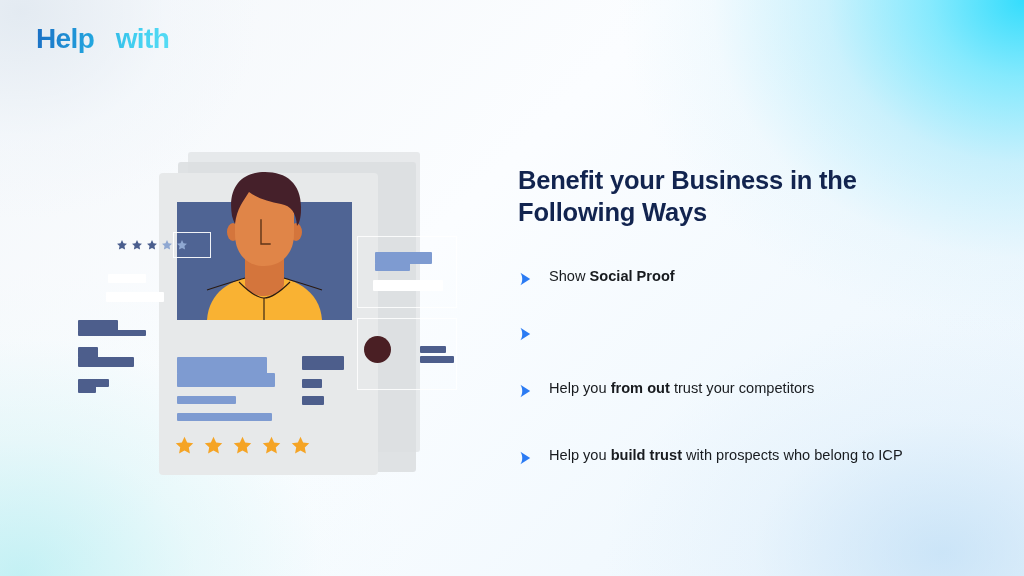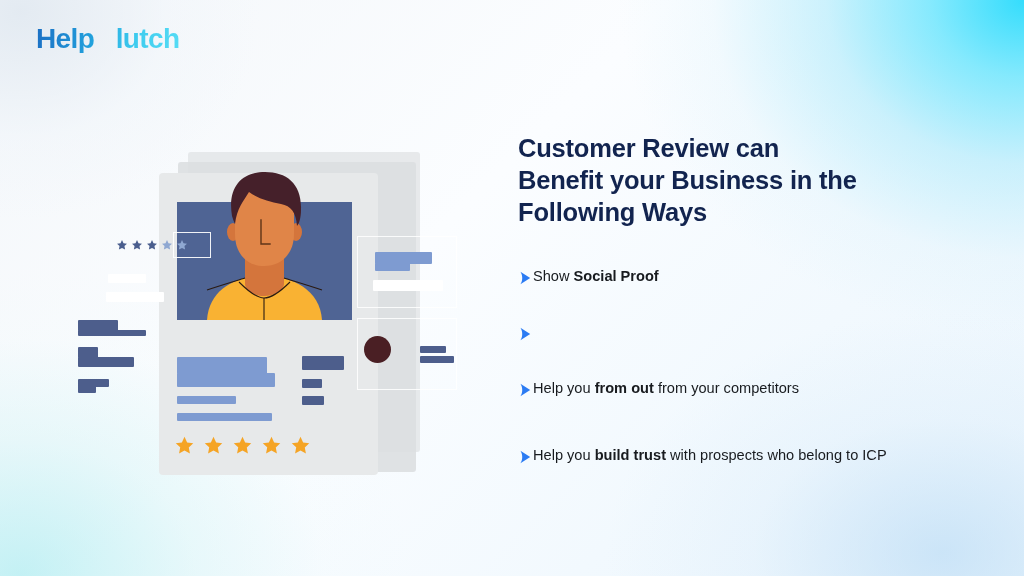--- a/index.html
+++ b/index.html
@@ -171,21 +171,22 @@
     letter-spacing: -0.2px;
   }
   .bullets {
     margin: 0;
     padding: 0;
     list-style: none;
     margin-top: 38px;
   }
   .bullet {
     display: flex;
-    align-items: center;
+    align-items: flex-end;
+    gap: 16px;
     margin-bottom: 36px;
   }
   .bullet:last-child { margin-bottom: 0; margin-top: 46px; }
   .arrow-icon {
     flex: 0 0 auto;
     width: 15px;
     height: 16px;
     margin-top: 3px;
   }
   .bullet-text {
@@ -195,21 +196,21 @@
     max-width: 420px;
   }
   .bullet-text b { font-weight: bold; }
 </style>
 </head>
 <body>
 
 <div class="slide">
 
   <div class="logo">
-    <span>Help</span><span class="mark">∞</span><span>lutch</span>
+    <span>Help</span><span class="mark">∞</span><span>with</span>
   </div>
 
   <div class="illustration">
 
     <div class="ill-layer card-back-2"></div>
     <div class="ill-layer card-back-1"></div>
     <div class="ill-layer card-main"></div>
 
     <div class="ill-layer photo"></div>
 
@@ -305,21 +306,21 @@
 
     <div class="ill-layer frame-box" style="left:287px; top:178px; width:100px; height:72px;"></div>
     <div class="ill-layer dot-maroon" style="left:294px; top:196px;"></div>
     <div class="ill-layer bar bar-navy" style="left:350px; top:206px; width:26px; height:7px;"></div>
     <div class="ill-layer bar bar-navy" style="left:350px; top:216px; width:34px; height:7px;"></div>
   </div>
 
   <div class="content">
 
     <h1 class="headline">
-      <span>Customer Review can</span><br>
+      <br>
       <span>Benefit your Business in the</span><br>
       <span>Following Ways</span>
     </h1>
 
     <ul class="bullets">
 
       <li class="bullet">
         <svg class="arrow-icon" viewBox="0 0 16 16">
           <path d="M2.6 1.4 L13 8 L2.6 14.6 C3.9 12.4 4.5 10.3 4.5 8 C4.5 5.7 3.9 3.6 2.6 1.4 Z" fill="#2B7BF3"></path>
         </svg>
@@ -329,21 +330,21 @@
       <li class="bullet">
         <svg class="arrow-icon" viewBox="0 0 16 16">
           <path d="M2.6 1.4 L13 8 L2.6 14.6 C3.9 12.4 4.5 10.3 4.5 8 C4.5 5.7 3.9 3.6 2.6 1.4 Z" fill="#2B7BF3"></path>
         </svg>
       </li>
 
       <li class="bullet">
         <svg class="arrow-icon" viewBox="0 0 16 16">
           <path d="M2.6 1.4 L13 8 L2.6 14.6 C3.9 12.4 4.5 10.3 4.5 8 C4.5 5.7 3.9 3.6 2.6 1.4 Z" fill="#2B7BF3"></path>
         </svg>
-        <div class="bullet-text"><span>Help you </span><b>from out</b><span> from your competitors</span></div>
+        <div class="bullet-text"><span>Help you </span><b>from out</b><span> trust your competitors</span></div>
       </li>
 
       <li class="bullet">
         <svg class="arrow-icon" viewBox="0 0 16 16">
           <path d="M2.6 1.4 L13 8 L2.6 14.6 C3.9 12.4 4.5 10.3 4.5 8 C4.5 5.7 3.9 3.6 2.6 1.4 Z" fill="#2B7BF3"></path>
         </svg>
         <div class="bullet-text"><span>Help you </span><b>build trust</b><span> with prospects who belong to ICP</span></div>
       </li>
 
     </ul>

